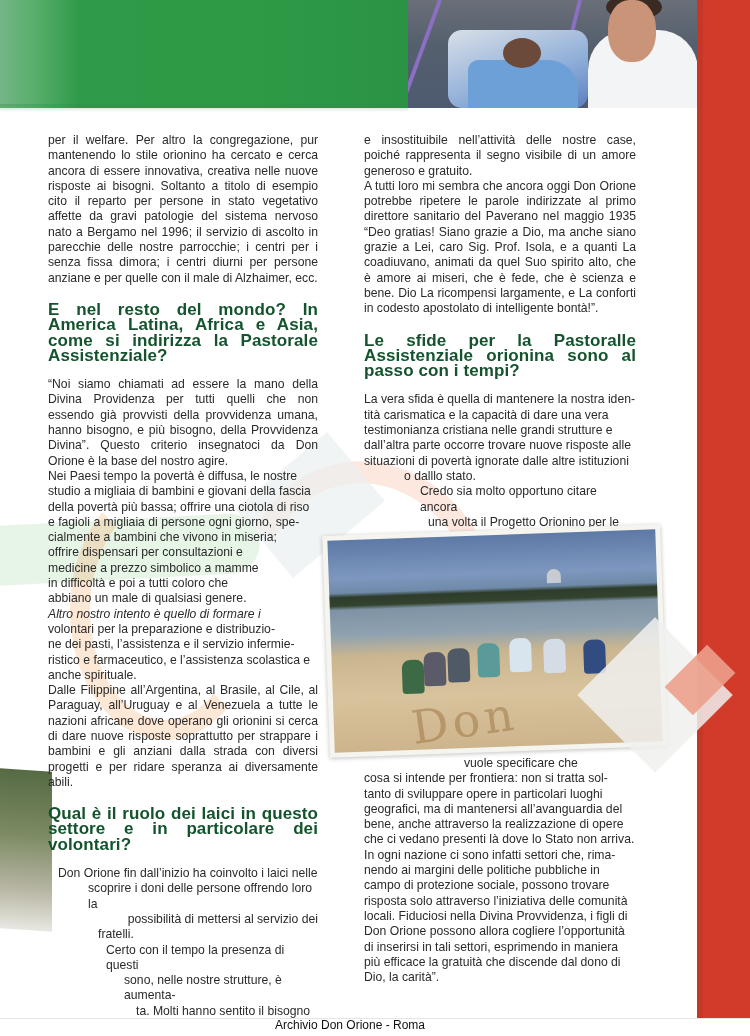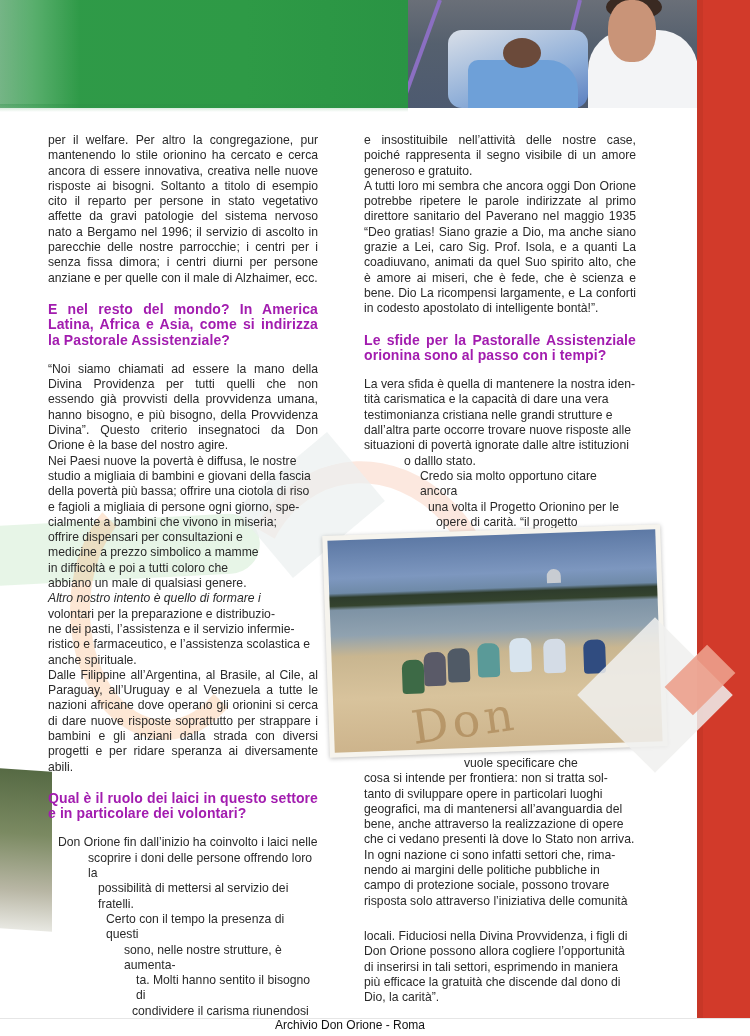--- a/index.html
+++ b/index.html
@@ -37,21 +37,21 @@
     .deco-orange { position: absolute; left: 70px; top: 480px; width: 190px; height: 260px; border-radius: 50%;
       border: 20px solid rgba(245,160,90,0.25); border-right-color: transparent; border-top-color: transparent; }
 
     .side-photo { position: absolute; left: 0; top: 770px; width: 52px; height: 160px;
       background: linear-gradient(180deg, #566a44 0%, #7b8a62 40%, #b8b6a4 75%, #e8e8e2 100%); transform: skewY(4deg); }
 
     .col { position: absolute; font-size: 12.2px; line-height: 15.3px; color: #2a2a2a; }
     .col p { text-align: justify; }
     .col-left { left: 48px; top: 133px; width: 270px; }
     .col-right { left: 364px; top: 133px; width: 272px; }
-    .heading { color: #a21caf; font-weight: bold; font-size: 14px; line-height: 15.3px; letter-spacing: 0.1px; }
+    .heading { color: #14532d; font-weight: bold; font-size: 17px; line-height: 15.3px; letter-spacing: 0.1px; }
     .mt { margin-top: 16px; }
     .mt-s { margin-top: 14px; }
     .line { display: block; }
 
     .photo-card { position: absolute; left: 326px; top: 530px; width: 338px; height: 222px; background: #f6f4ee;
       transform: rotate(-2deg); box-shadow: 0 1px 4px rgba(0,0,0,0.25); padding: 5px; }
     .photo-inner { position: relative; width: 100%; height: 100%; overflow: hidden;
       background: linear-gradient(180deg, #5d79a5 0%, #7d97bf 18%, #6f8aa8 25%, #2e3c2c 27%, #34432e 31%, #7e93a5 33%, #90a2b0 45%, #c9b690 55%, #d8c39c 75%, #cdb48c 100%); }
     .photo-inner .dome { position: absolute; left: 218px; top: 36px; width: 14px; height: 14px; border-radius: 50% 50% 0 0; background: #c8ccd2; }
     .photo-inner .sand-text { position: absolute; left: 80px; top: 150px; font-size: 46px; color: rgba(160,120,70,0.55); font-family: "DejaVu Serif", serif; transform: rotate(-6deg); letter-spacing: 4px; }
@@ -89,21 +89,21 @@
 
 <div class="side-photo"></div>
 
 <div class="col col-left">
   <p>per il welfare. Per altro la congregazione, pur mantenendo lo stile orionino ha cercato e cerca ancora di essere innovativa, creativa nelle nuove risposte ai bisogni. Soltanto a titolo di esempio cito il reparto per persone in stato vegetativo affette da gravi patologie del sistema nervoso nato a Bergamo nel 1996; il servizio di ascolto in parecchie delle nostre parrocchie; i centri per i senza fissa dimora; i centri diurni per persone anziane e per quelle con il male di Alzhaimer, ecc.</p>
 
   <p class="heading mt">E nel resto del mondo? In America Latina, Africa e Asia, come si indirizza la Pastorale Assistenziale?</p>
 
   <p class="mt-s">“Noi siamo chiamati ad essere la mano della Divina Providenza per tutti quelli che non essendo già provvisti della provvidenza umana, hanno bisogno, e più bisogno, della Provvidenza Divina”. Questo criterio insegnatoci da Don Orione è la base del nostro agire.</p>
   <div id="a1p2">
-      <span class="line" style="padding-left: 0px; text-align: left; text-align-last: left;">Nei Paesi nuove la povertà è diffusa, le nostre</span>
+      <span class="line" style="padding-left: 0px; text-align: left; text-align-last: left;">Nei Paesi tempo la povertà è diffusa, le nostre</span>
       <span class="line" style="padding-left: 0px; text-align: left; text-align-last: left;">studio a migliaia di bambini e giovani della fascia</span>
       <span class="line" style="padding-left: 0px; text-align: left; text-align-last: left;">della povertà più bassa; offrire una ciotola di riso</span>
       <span class="line" style="padding-left: 0px; text-align: left; text-align-last: left;">e fagioli a migliaia di persone ogni giorno, spe-</span>
       <span class="line" style="padding-left: 0px; text-align: left; text-align-last: left;">cialmente a bambini che vivono in miseria;</span>
       <span class="line" style="padding-left: 0px; text-align: left; text-align-last: left;">offrire dispensari per consultazioni e</span>
       <span class="line" style="padding-left: 0px; text-align: left; text-align-last: left;">medicine a prezzo simbolico a mamme</span>
       <span class="line" style="padding-left: 0px; text-align: left; text-align-last: left;">in difficoltà e poi a tutti coloro che</span>
       <span class="line" style="padding-left: 0px; text-align: left; text-align-last: left;">abbiano un male di qualsiasi genere.</span>
       <span class="line" style="padding-left: 0px; text-align: left; text-align-last: left; font-style: italic;">Altro nostro intento è quello di formare i</span>
       <span class="line" style="padding-left: 0px; text-align: left; text-align-last: left;">volontari per la preparazione e distribuzio-</span>
@@ -111,21 +111,21 @@
       <span class="line" style="padding-left: 0px; text-align: left; text-align-last: left;">ristico e farmaceutico, e l’assistenza scolastica e</span>
       <span class="line" style="padding-left: 0px; text-align: left; text-align-last: left;">anche spirituale.</span>
     </div>
   <p>Dalle Filippine all’Argentina, al Brasile, al Cile, al Paraguay, all’Uruguay e al Venezuela a tutte le nazioni africane dove operano gli orionini si cerca di dare nuove risposte soprattutto per strappare i bambini e gli anziani dalla strada con diversi progetti e per ridare speranza ai diversamente abili.</p>
 
   <p class="heading mt">Qual è il ruolo dei laici in questo settore e in particolare dei volontari?</p>
 
   <div class="mt-s" id="a2">
       <span class="line" style="padding-left: 10px; text-align: left; text-align-last: left;">Don Orione fin dall’inizio ha coinvolto i laici nelle</span>
       <span class="line" style="padding-left: 40px; text-align: left; text-align-last: left;">scoprire i doni delle persone offrendo loro la</span>
-      <span class="line" style="padding-left: 50px; text-align: left; text-align-last: left;">possibilità di mettersi al servizio dei fratelli.</span>
+      <span class="line" style="padding-left: 50px; text-align: right; text-align-last: left;">possibilità di mettersi al servizio dei fratelli.</span>
       <span class="line" style="padding-left: 58px; text-align: left; text-align-last: left;">Certo con il tempo la presenza di questi</span>
       <span class="line" style="padding-left: 76px; text-align: left; text-align-last: left;">sono, nelle nostre strutture, è aumenta-</span>
       <span class="line" style="padding-left: 88px; text-align: left; text-align-last: left;">ta. Molti hanno sentito il bisogno di</span>
       <span class="line" style="padding-left: 84px; text-align: left; text-align-last: left;">condividere il carisma riunendosi sotto</span>
     </div>
 </div>
 
 <div class="col col-right">
   <p>e insostituibile nell’attività delle nostre case, poiché rappresenta il segno visibile di un amore generoso e gratuito.</p>
   <p>A tutti loro mi sembra che ancora oggi Don Orione potrebbe ripetere le parole indirizzate al primo direttore sanitario del Paverano nel maggio 1935 “Deo gratias! Siano grazie a Dio, ma anche siano grazie a Lei, caro Sig. Prof. Isola, e a quanti La coadiuvano, animati da quel Suo spirito alto, che è amore ai miseri, che è fede, che è scienza e bene. Dio La ricompensi largamente, e La conforti in codesto apostolato di intelligente bontà!”.</p>
@@ -168,21 +168,21 @@
       <span class="line" style="padding-left: 100px; text-align: left; text-align-last: left;">vuole specificare che</span>
       <span class="line" style="padding-left: 0px; text-align: left; text-align-last: left;">cosa si intende per frontiera: non si tratta sol-</span>
       <span class="line" style="padding-left: 0px; text-align: left; text-align-last: left;">tanto di sviluppare opere in particolari luoghi</span>
       <span class="line" style="padding-left: 0px; text-align: left; text-align-last: left;">geografici, ma di mantenersi all’avanguardia del</span>
       <span class="line" style="padding-left: 0px; text-align: left; text-align-last: left;">bene, anche attraverso la realizzazione di opere</span>
       <span class="line" style="padding-left: 0px; text-align: left; text-align-last: left;">che ci vedano presenti là dove lo Stato non arriva.</span>
       <span class="line" style="padding-left: 0px; text-align: left; text-align-last: left;">In ogni nazione ci sono infatti settori che, rima-</span>
       <span class="line" style="padding-left: 0px; text-align: left; text-align-last: left;">nendo ai margini delle politiche pubbliche in</span>
       <span class="line" style="padding-left: 0px; text-align: left; text-align-last: left;">campo di protezione sociale, possono trovare</span>
       <span class="line" style="padding-left: 0px; text-align: left; text-align-last: left;">risposta solo attraverso l’iniziativa delle comunità</span>
-      <span class="line" style="padding-left: 0px; text-align: left; text-align-last: left; margin-top: 20px;">locali. Fiduciosi nella Divina Provvidenza, i figli di</span>
+      <span class="line" style="padding-left: 0px; text-align: left; text-align-last: left;">locali. Fiduciosi nella Divina Provvidenza, i figli di</span>
       <span class="line" style="padding-left: 0px; text-align: left; text-align-last: left;">Don Orione possono allora cogliere l’opportunità</span>
       <span class="line" style="padding-left: 0px; text-align: left; text-align-last: left;">di inserirsi in tali settori, esprimendo in maniera</span>
       <span class="line" style="padding-left: 0px; text-align: left; text-align-last: left;">più efficace la gratuità che discende dal dono di</span>
       <span class="line" style="padding-left: 0px; text-align: left; text-align-last: left;">Dio, la carità”.</span>
     </div>
 </div>
 
 <div class="page-bottom"></div>
 <div class="footer">Archivio Don Orione - Roma</div>
 

